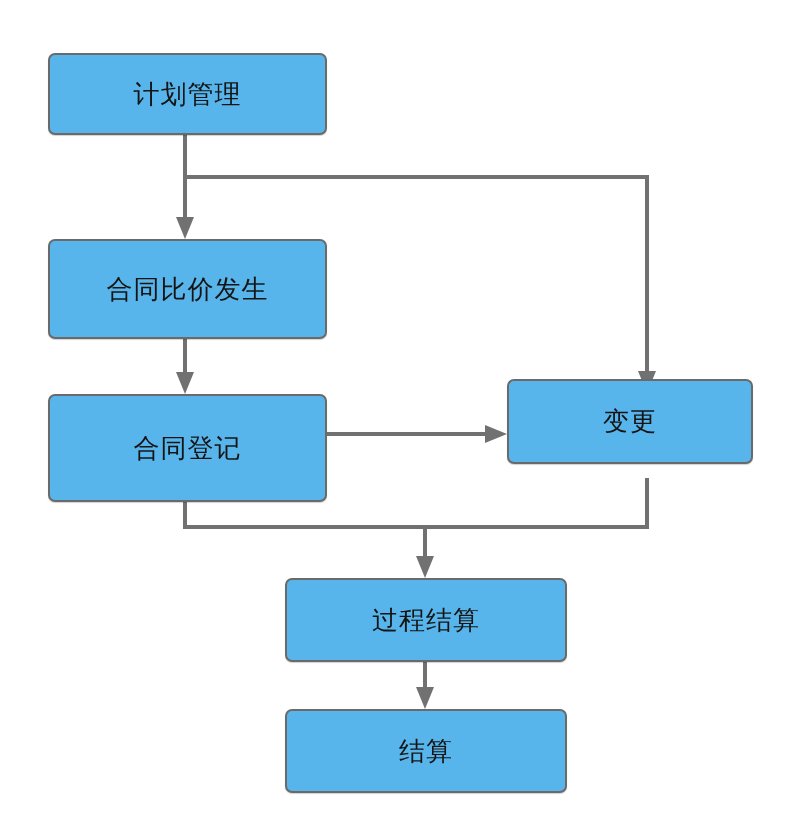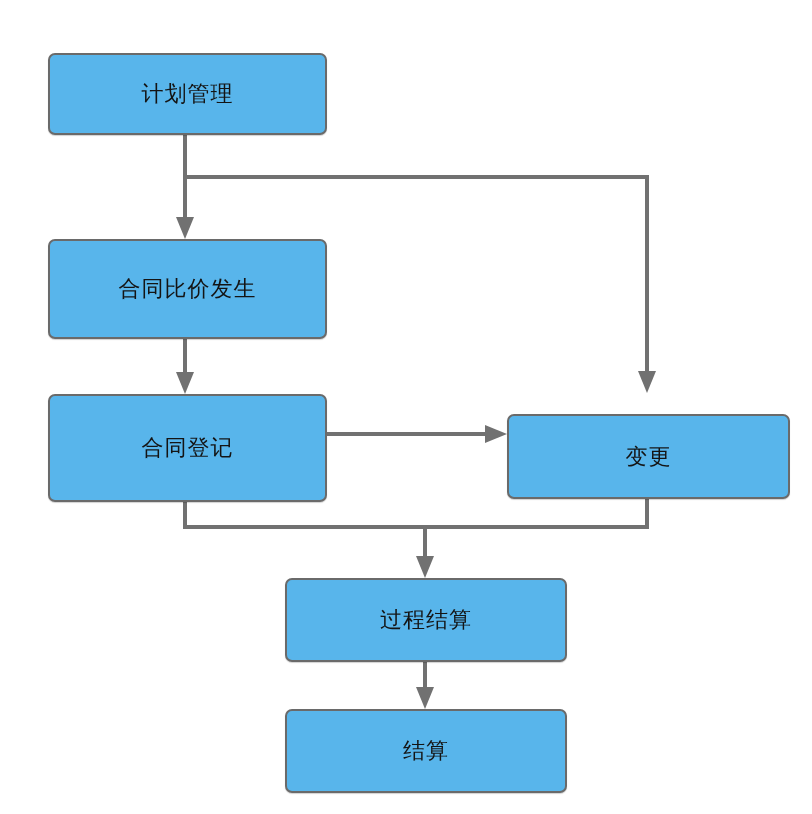--- a/index.html
+++ b/index.html
@@ -24,21 +24,21 @@
     background:var(--node-fill);
     border:2px solid var(--node-border);
     border-radius:7px;
     display:flex;
     align-items:center;
     justify-content:center;
     box-shadow:0 1px 1px rgba(0,0,0,0.18);
   }
   .node span{
     color:var(--text-color);
-    font-size:22px;
+    font-size:26px;
     letter-spacing:1px;
     white-space:nowrap;
   }
   .edge{
     position:absolute;
     background:var(--edge-color);
   }
   .edge.h{height:4px;}
   .edge.v{width:4px;}
   .arrow-down{
@@ -88,21 +88,21 @@
   </div>
 
   <div class="node" style="left:48px;top:239px;width:279px;height:100px">
     <span>合同比价发生</span>
   </div>
 
   <div class="node" style="left:48px;top:394px;width:279px;height:108px">
     <span>合同登记</span>
   </div>
 
-  <div class="node" style="left:507px;top:414px;width:283px;height:85px">
+  <div class="node" style="left:507px;top:379px;width:246px;height:85px">
     <span>变更</span>
   </div>
 
   <div class="node" style="left:285px;top:578px;width:282px;height:84px">
     <span>过程结算</span>
   </div>
 
   <div class="node" style="left:285px;top:709px;width:282px;height:84px">
     <span>结算</span>
   </div>

